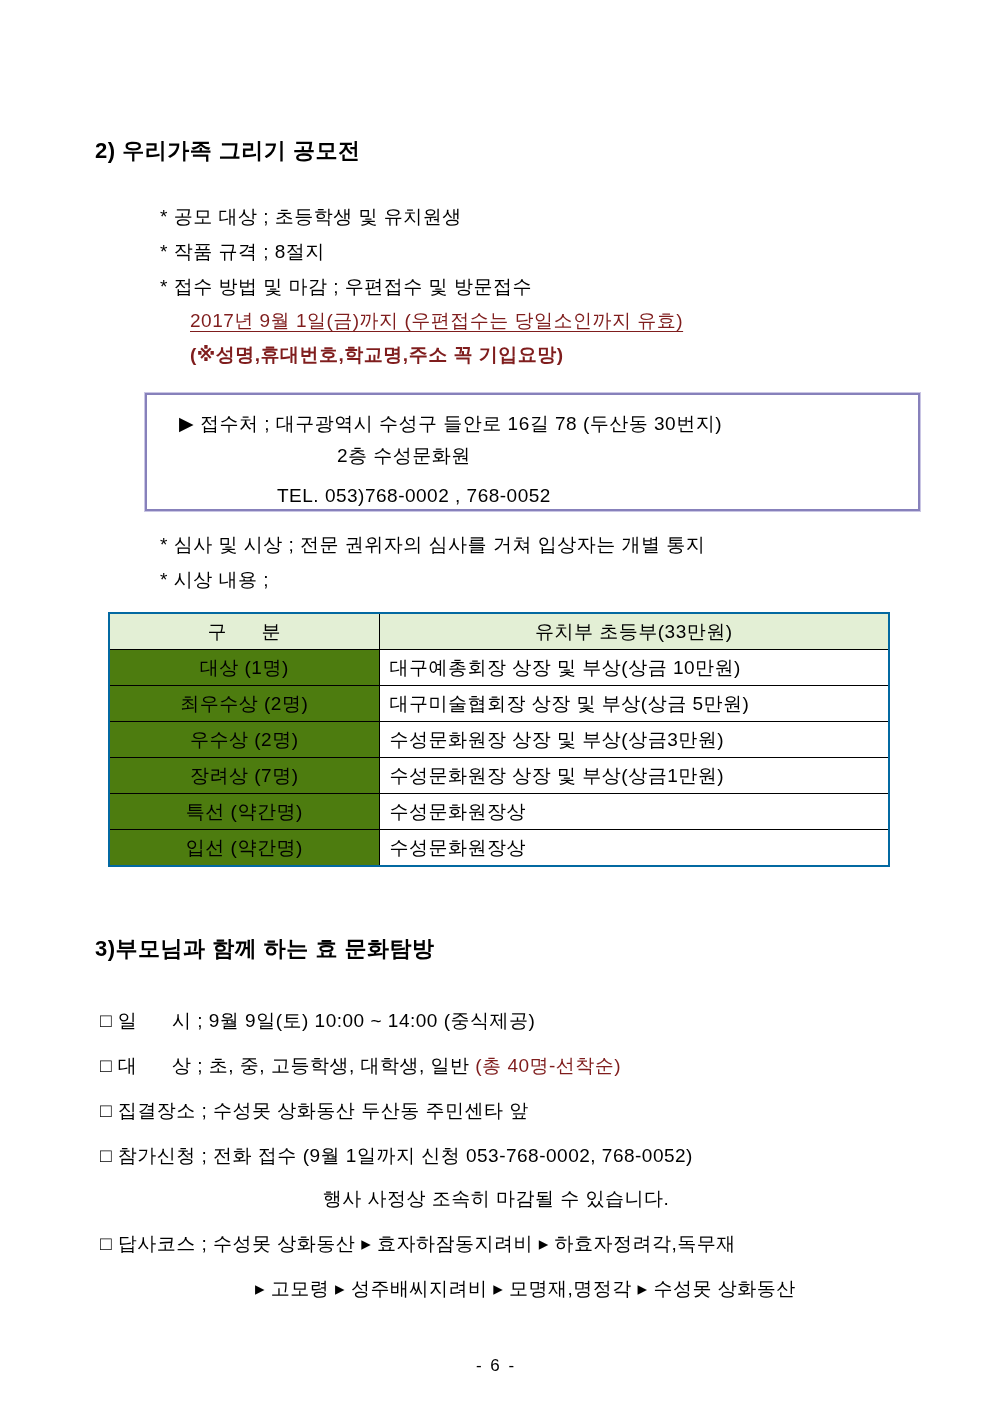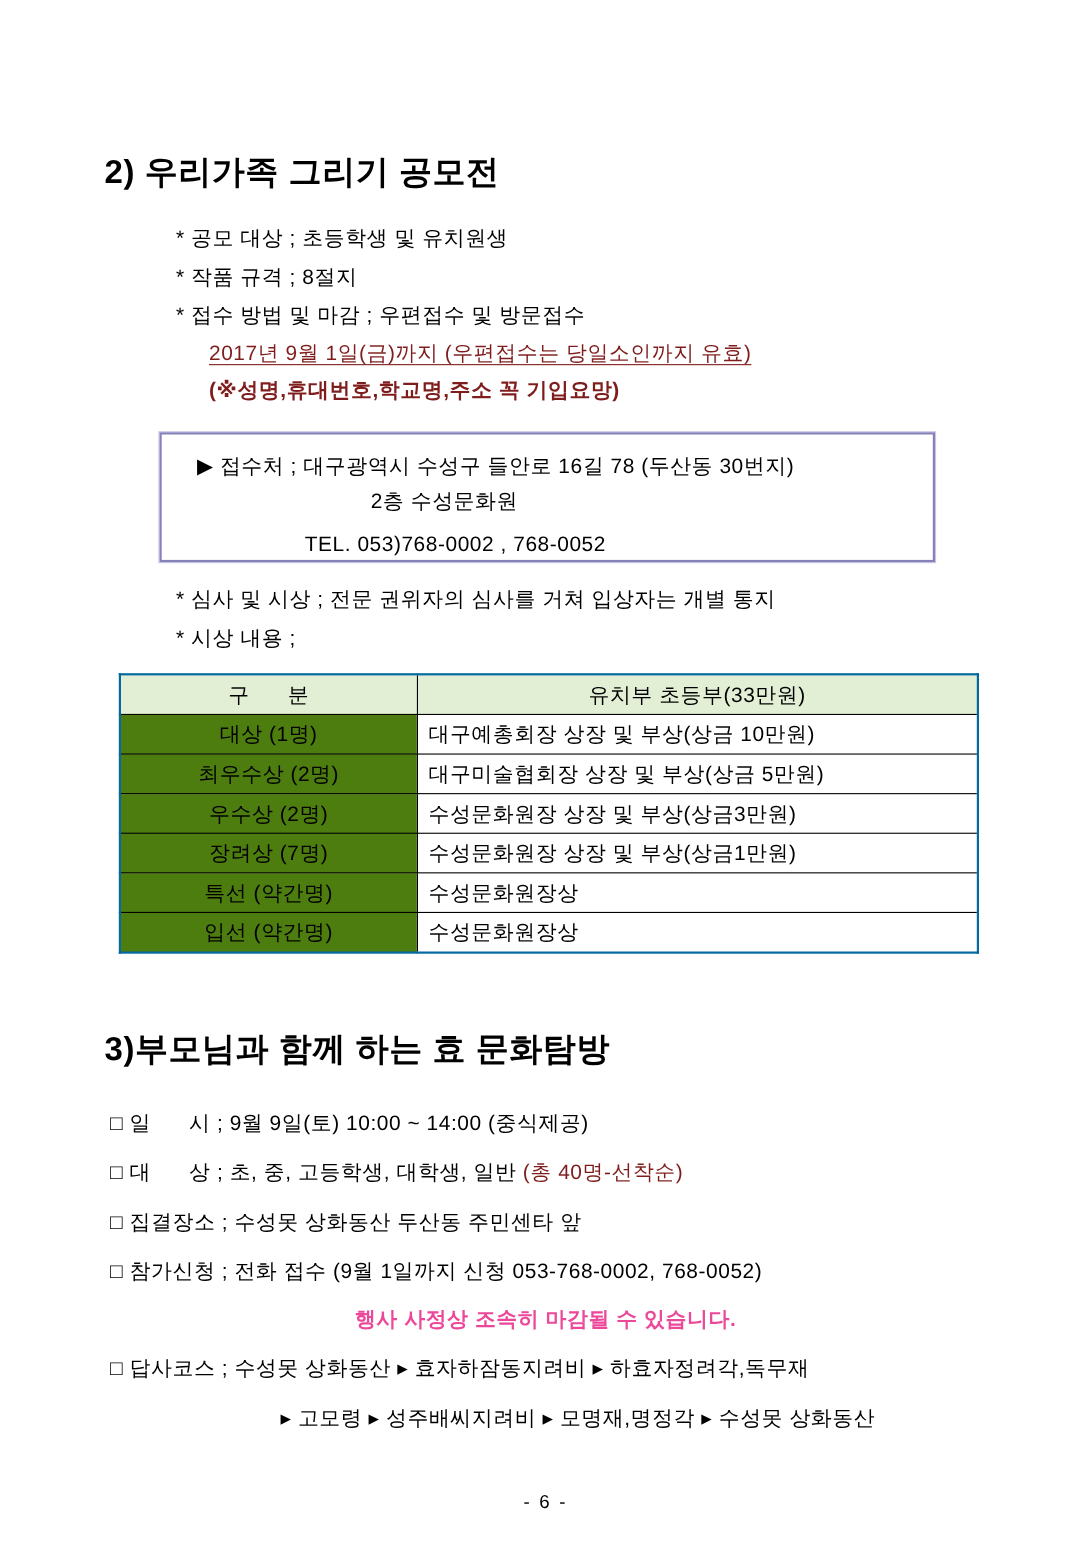--- a/index.html
+++ b/index.html
@@ -7,40 +7,40 @@
     position: relative;
     width: 992px;
     height: 1403px;
     background: #ffffff;
     font-family: "Liberation Sans", "DejaVu Sans", sans-serif;
     color: #000000;
     overflow: hidden;
   }
   .abs { position: absolute; white-space: pre-wrap; }
   .h-title {
-    font-size: 30px;
+    font-size: 22px;
     font-weight: bold;
     letter-spacing: 0.5px;
   }
   .body-line {
     font-size: 19px;
     letter-spacing: 0.5px;
   }
   .red { color: #7f1d1d; }
-  .blue { color: #ec4899; font-weight: bold; }
+  .blue { color: #000000; font-weight: normal; }
   .underline {
     text-decoration: underline;
     text-underline-offset: 4px;
   }
   .note-bold { font-weight: bold; }
   .reception-box {
     position: absolute;
     left: 145px;
     top: 393px;
-    width: 705px;
+    width: 775px;
     height: 118px;
     border: 2px solid #8781bb;
     box-shadow: 0 0 0 1px #cac6e4;
     background: #ffffff;
     box-sizing: border-box;
   }
   .reception-box .line1 { margin: 16px 0 0 32px; }
   .reception-box .line2 { margin: 6px 0 16px 190px; }
   .reception-box .line3 { margin: 9px 0 0 130px; }
   table.award {

